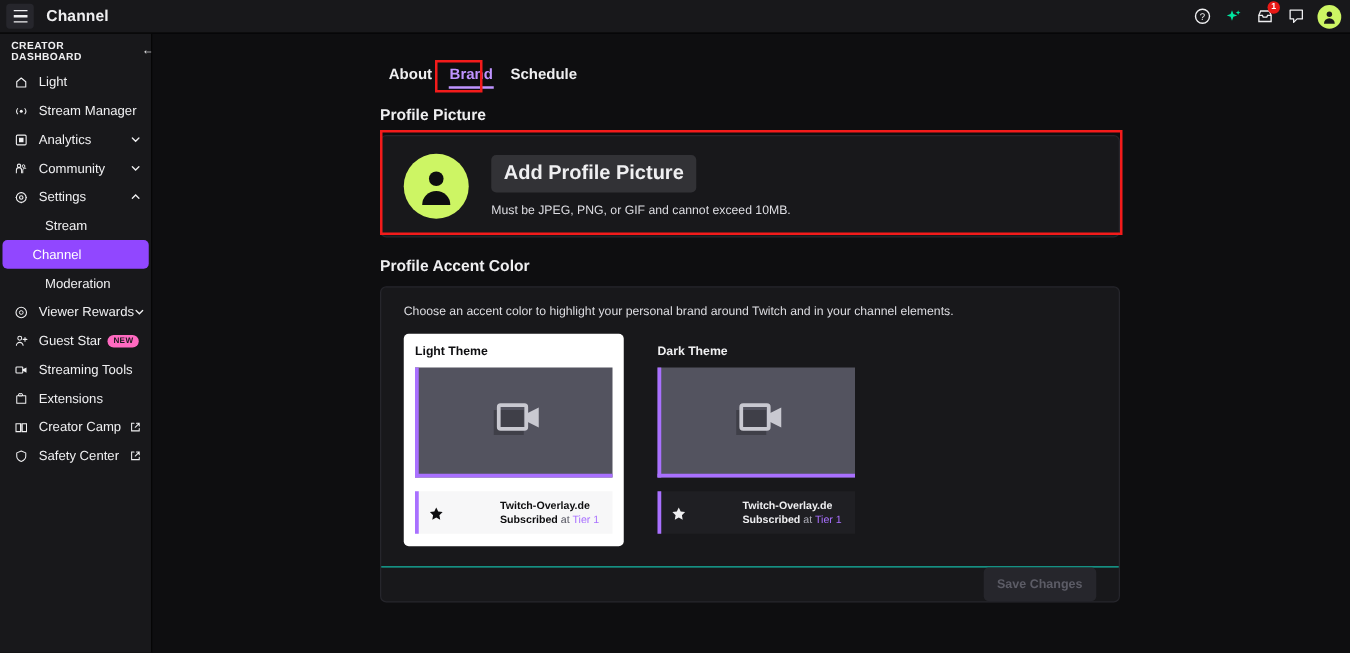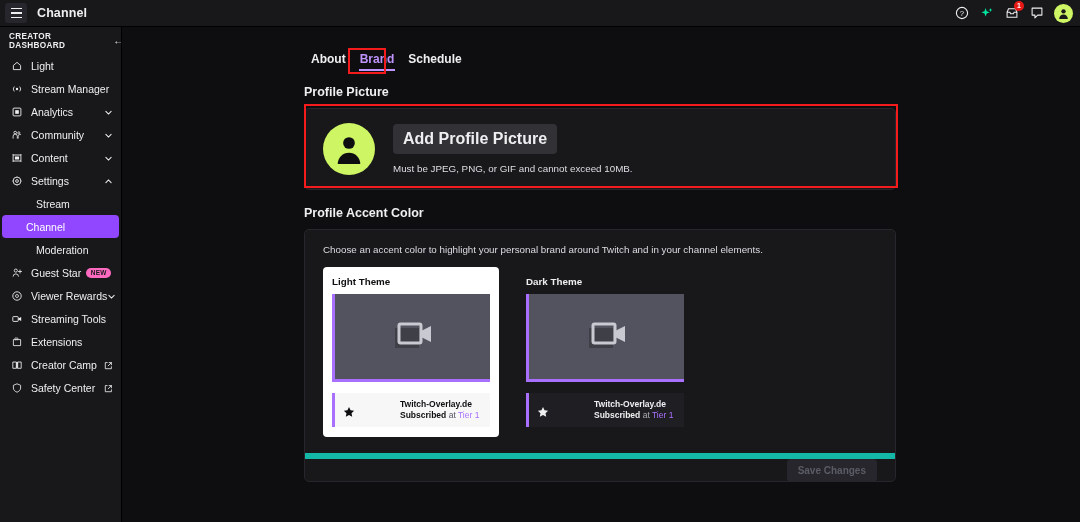--- a/index.html
+++ b/index.html
@@ -193,22 +193,22 @@
   .theme-card.light .sub-l1 { color: #0e0e10; }
   .theme-card.light .sub-l2 { color: #53535f; }
   .theme-card.dark  .sub-l1 { color: #efeff1; }
   .theme-card.dark  .sub-l2 { color: #adadb8; }
   .sub-l2 b { font-weight: 700; }
   .theme-card.light .sub-l2 b { color: #0e0e10; }
   .theme-card.dark  .sub-l2 b { color: #efeff1; }
   .tier { color: #a970ff; }
 
   .card-footer {
-    border-top: 6px solid #14b8a6; height: 28px;
-    display: flex; align-items: center; justify-content: flex-end; padding-right: 18px;
+    border-top: 1px solid #14b8a6; height: 28px;
+    display: flex; justify-content: flex-end; padding-right: 18px;
   }
   .btn-disabled {
     background: #26262c; color: #5c5c66; border: none; border-radius: 4px;
     font-size: 10px; font-weight: 700; padding: 6px 11px; cursor: default;
     font-family: "Liberation Sans", sans-serif;
   }
 </style>
 </head>
 <body>
 
@@ -300,33 +300,20 @@
           <path d="M3.5 16 L3.5 12 a3.5 3.5 0 0 1 7 0 L10.5 16" fill="none" stroke="#efeff1" stroke-width="1.4"></path>
           <path d="M12 16 L12 12 a3 3 0 0 1 4.5 -2.5" fill="none" stroke="#efeff1" stroke-width="1.3"></path>
         </svg>
       </span>
     <span class="lbl">Community</span>
     <span class="chev"><svg width="9" height="9" viewBox="0 0 12 12">
           <path d="M2.5 4.5 L6 8 L9.5 4.5" fill="none" stroke="#efeff1" stroke-width="1.4" stroke-linecap="round"></path>
         </svg></span>
   </div>
 
-  <div class="sb-item">
-    <span class="ic">
-        <svg width="12" height="12" viewBox="0 0 20 20">
-          <path d="M3.5 5 L3.5 3.5 M3.5 15 L3.5 16.5 M16.5 5 L16.5 3.5 M16.5 15 L16.5 16.5" stroke="#efeff1" stroke-width="1.4"></path>
-          <rect x="3.5" y="5" width="13" height="10" fill="none" stroke="#efeff1" stroke-width="1.5"></rect>
-          <rect x="6.5" y="7.5" width="7" height="5" fill="#efeff1"></rect>
-        </svg>
-      </span>
-    <span class="lbl">Content</span>
-    <span class="chev"><svg width="9" height="9" viewBox="0 0 12 12">
-          <path d="M2.5 4.5 L6 8 L9.5 4.5" fill="none" stroke="#efeff1" stroke-width="1.4" stroke-linecap="round"></path>
-        </svg></span>
-  </div>
 
   <div class="sb-item">
     <span class="ic">
         <svg width="12" height="12" viewBox="0 0 20 20">
           <circle cx="10" cy="10" r="6.5" fill="none" stroke="#efeff1" stroke-width="1.5"></circle>
           <circle cx="10" cy="10" r="2.3" fill="none" stroke="#efeff1" stroke-width="1.5"></circle>
           <path d="M10 2.5 L10 4 M10 16 L10 17.5 M2.5 10 L4 10 M16 10 L17.5 10" stroke="#efeff1" stroke-width="1.4"></path>
         </svg>
       </span>
     <span class="lbl">Settings</span>
@@ -341,40 +328,40 @@
   <div class="sb-sub active">
     <span>Channel</span>
   </div>
   <div class="sb-sub">
     <span>Moderation</span>
   </div>
 
   <div class="sb-item">
     <span class="ic">
         <svg width="12" height="12" viewBox="0 0 20 20">
+          <circle cx="10" cy="10" r="7" fill="none" stroke="#efeff1" stroke-width="1.5"></circle>
+          <circle cx="10" cy="10" r="2.5" fill="none" stroke="#efeff1" stroke-width="1.3"></circle>
+        </svg>
+      </span>
+    <span class="lbl">Viewer Rewards</span>
+    <span class="chev"><svg width="9" height="9" viewBox="0 0 12 12">
+          <path d="M2.5 4.5 L6 8 L9.5 4.5" fill="none" stroke="#efeff1" stroke-width="1.4" stroke-linecap="round"></path>
+        </svg></span>
+  </div>
+
+  <div class="sb-item">
+    <span class="ic">
+        <svg width="12" height="12" viewBox="0 0 20 20">
           <circle cx="8" cy="6" r="2.6" fill="none" stroke="#efeff1" stroke-width="1.4"></circle>
           <path d="M3.5 16 a4.5 4.5 0 0 1 9 0" fill="none" stroke="#efeff1" stroke-width="1.4"></path>
           <path d="M15 5 L15 10 M12.5 7.5 L17.5 7.5" stroke="#efeff1" stroke-width="1.4" stroke-linecap="round"></path>
         </svg>
       </span>
     <span class="lbl" style="flex:0 0 auto">Guest Star</span>
     <span class="new-pill">NEW</span>
-  </div>
-
-  <div class="sb-item">
-    <span class="ic">
-        <svg width="12" height="12" viewBox="0 0 20 20">
-          <circle cx="10" cy="10" r="7" fill="none" stroke="#efeff1" stroke-width="1.5"></circle>
-          <circle cx="10" cy="10" r="2.5" fill="none" stroke="#efeff1" stroke-width="1.3"></circle>
-        </svg>
-      </span>
-    <span class="lbl">Viewer Rewards</span>
-    <span class="chev"><svg width="9" height="9" viewBox="0 0 12 12">
-          <path d="M2.5 4.5 L6 8 L9.5 4.5" fill="none" stroke="#efeff1" stroke-width="1.4" stroke-linecap="round"></path>
-        </svg></span>
   </div>
 
   <div class="sb-item">
     <span class="ic">
         <svg width="12" height="12" viewBox="0 0 20 20">
           <rect x="3" y="6" width="9" height="8" rx="1" fill="none" stroke="#efeff1" stroke-width="1.5"></rect>
           <path d="M12 9 L17 6.5 L17 13.5 L12 11 Z" fill="#efeff1"></path>
         </svg>
       </span>
     <span class="lbl">Streaming Tools</span>

